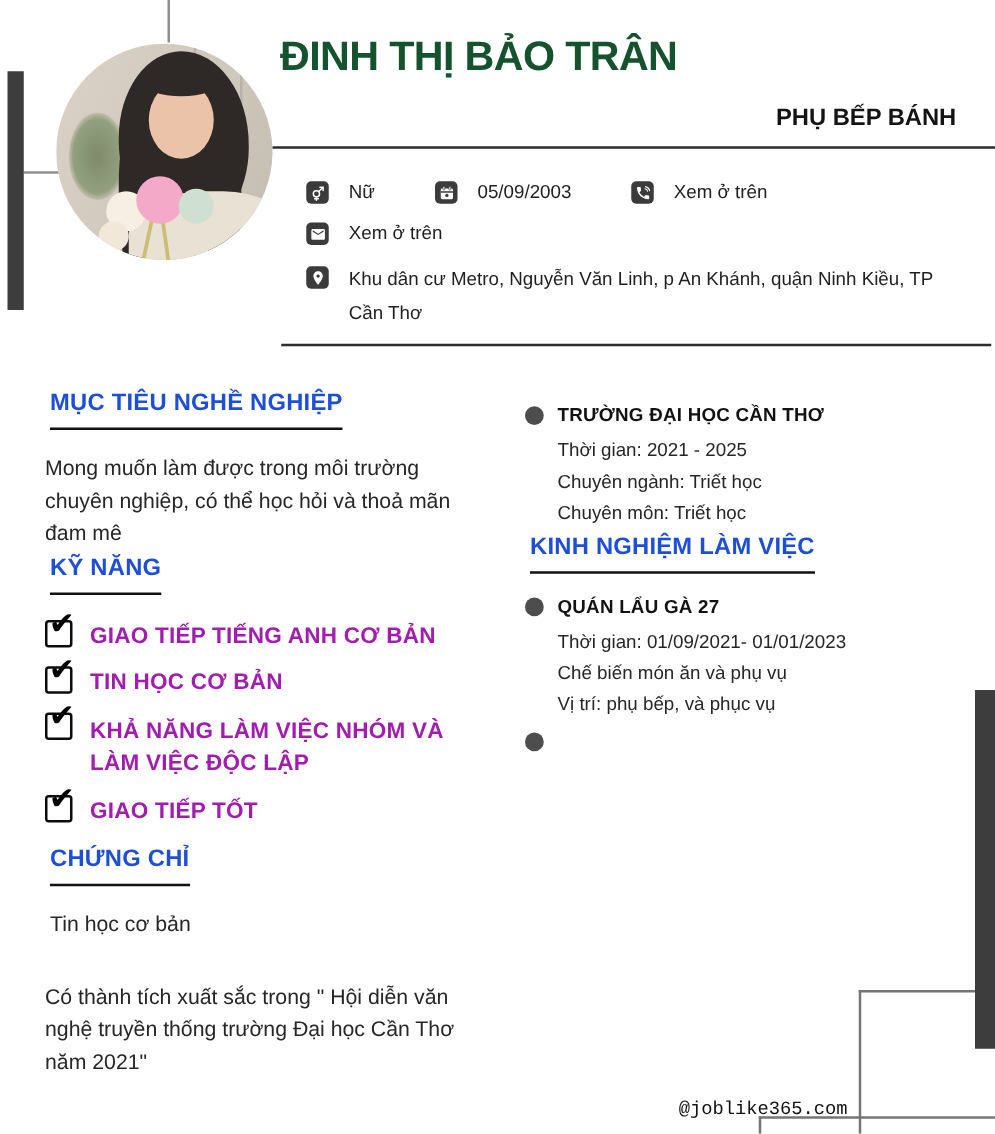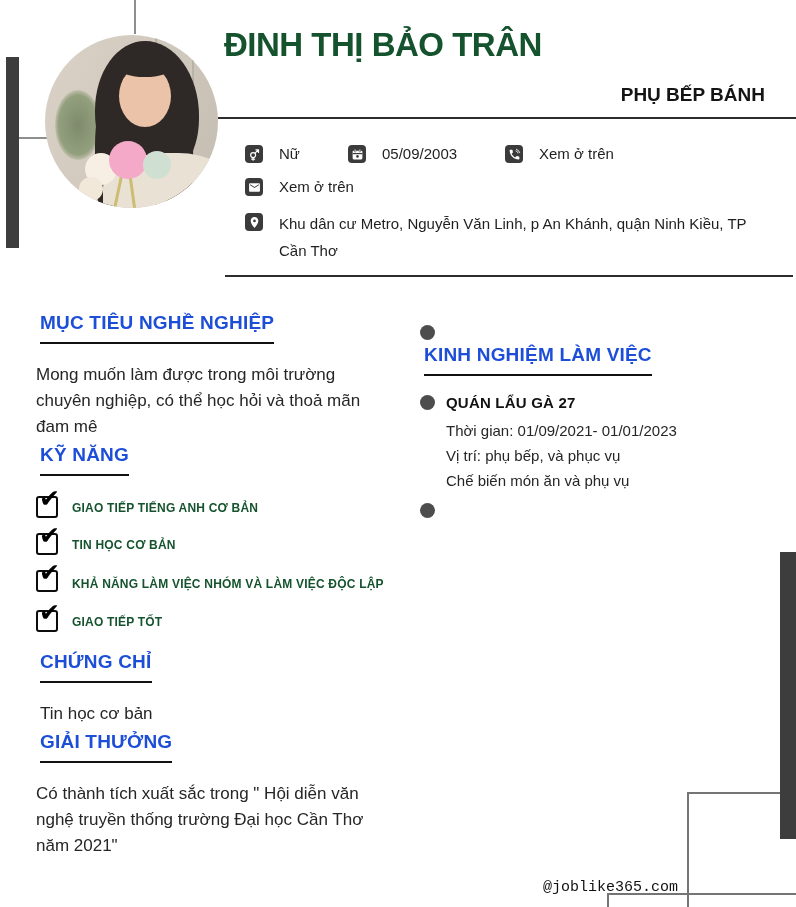--- a/index.html
+++ b/index.html
@@ -49,21 +49,21 @@
   .mt0{margin-top:6px;} .mt1{margin-top:20px;} .mt2{margin-top:24px;}
   p.body{margin:14px 0 0 0;font-size:17px;line-height:26px;color:#262626;}
   p.cert{padding-left:4px;}
 
   
   .skills{margin-top:16px;}
   .skill{display:flex;align-items:flex-start;margin-bottom:13px;}
   .chk{width:18px;height:18px;border:2.5px solid #0c0c0c;border-radius:3px;position:relative;flex:none;background:#fff;}
   .chk .tick{position:absolute;top:-12px;left:1px;font-size:25px;font-weight:bold;color:#000;
              font-family:"DejaVu Sans",sans-serif;line-height:1;}
-  .skill .lbl{margin-left:14px;font-size:12px;font-weight:bold;color:#14532d;line-height:23px;padding-top:1px;letter-spacing:0.2px;}
+  .skill .lbl{margin-left:14px;font-size:18px;font-weight:bold;color:#a21caf;line-height:23px;padding-top:1px;letter-spacing:0.2px;}
 
   
   .entry{display:flex;margin-top:13px;}
   .entry.second{margin-top:8px;}
   .bullet{width:15px;height:15px;border-radius:50%;background:#4d4d4d;flex:none;margin-right:11px;margin-top:2px;}
   .ebody{min-width:0;}
   .ebody h3{margin:0 0 5px 0;font-size:15px;line-height:20px;font-weight:bold;color:#121212;letter-spacing:0.2px;}
   .entry.second .ebody h3{padding-top:12px;}
   .ebody p{margin:0;font-size:15px;line-height:25px;color:#262626;}
   .gap-exp{margin-top:26px;display:inline-block;}
@@ -190,37 +190,43 @@
       <span class="chk">
           <span class="tick">✔</span>
         </span>
       <span class="lbl">GIAO TIẾP TỐT</span>
     </div>
   </div>
 
   <h2 class="sec mt2">CHỨNG CHỈ</h2><br>
   <p class="body cert">Tin học cơ bản</p>
 
-  <h2 class="sec mt2">GIẢI THƯỞNG</h2><br>
+  <br>
   <p class="body">Có thành tích xuất sắc trong " Hội diễn văn nghệ truyền thống trường Đại học Cần Thơ năm 2021"</p>
 </div>
 
 <div class="col rightcol">
   <div class="entry">
     <span class="bullet"></span>
+    <div class="ebody">
+      <h3>TRƯỜNG ĐẠI HỌC CẦN THƠ</h3>
+      <p>Thời gian: 2021 - 2025</p>
+      <p>Chuyên ngành: Triết học</p>
+      <p>Chuyên môn: Triết học</p>
+    </div>
   </div>
 
   <h2 class="sec gap-exp">KINH NGHIỆM LÀM VIỆC</h2>
   <div class="entry">
     <span class="bullet"></span>
     <div class="ebody">
       <h3>QUÁN LẨU GÀ 27</h3>
       <p>Thời gian: 01/09/2021- 01/01/2023</p>
+      <p>Chế biến món ăn và phụ vụ</p>
       <p>Vị trí: phụ bếp, và phục vụ</p>
-      <p>Chế biến món ăn và phụ vụ</p>
     </div>
   </div>
   <div class="entry second">
     <span class="bullet"></span>
   </div>
 </div>
 
 <div class="abs watermark">@joblike365.com</div>
 
 </body></html>

